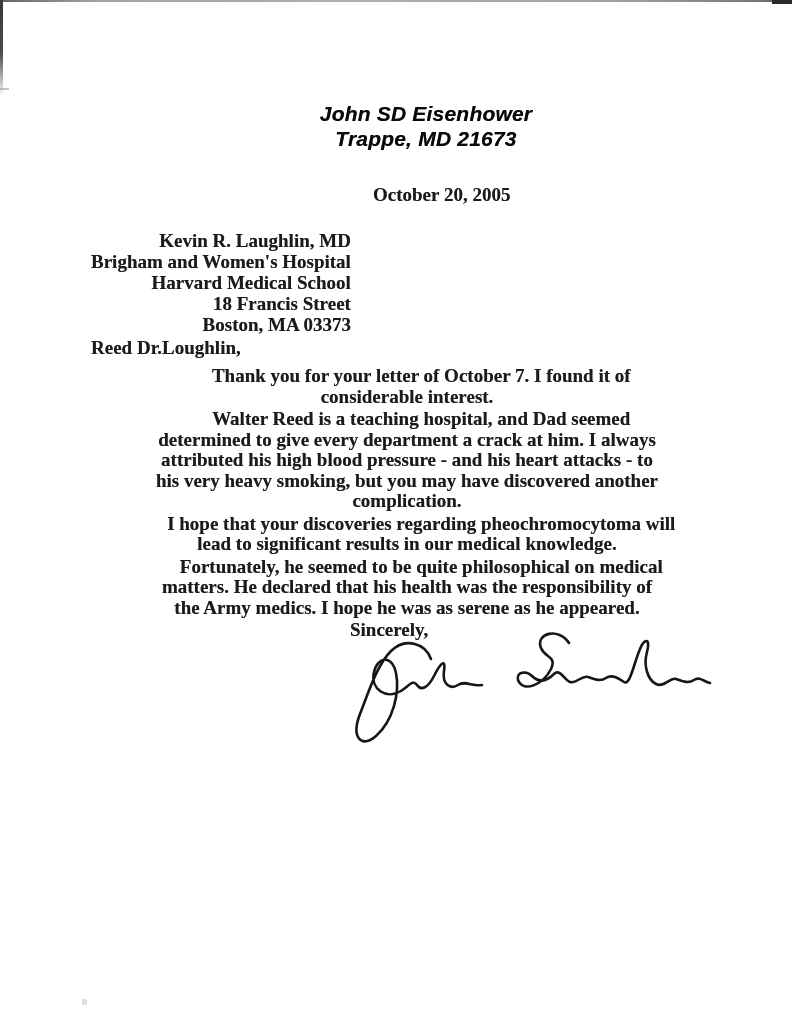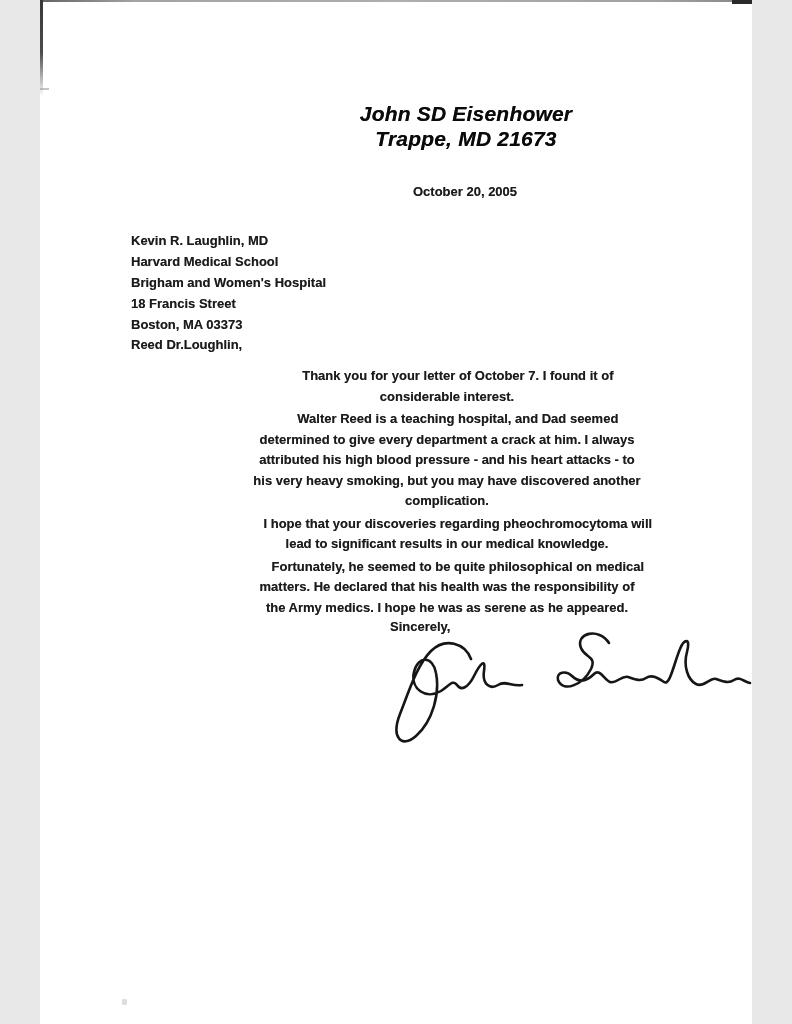--- a/index.html
+++ b/index.html
@@ -1,20 +1,20 @@
 <!DOCTYPE html>
 <html><head>
 <meta charset="utf-8">
 <style>
   * { box-sizing: border-box; }
   html, body { margin: 0; padding: 0; background: #e8e8e8; }
 
   .page {
     position: relative;
-    width: 712px;
+    width: 792px;
     height: 1024px;
     margin: 0 auto;
     background: #ffffff;
     overflow: hidden;
   }
 
   
   .artifact { position: absolute; pointer-events: none; }
   .top-edge-line {
     top: 0; left: 0; width: 792px; height: 2px;
@@ -41,28 +41,28 @@
     font-size: 21px;
     line-height: 25px;
     color: #0a0a0a;
     letter-spacing: .2px;
     white-space: nowrap;
     text-shadow: 0 0 .6px rgba(0,0,0,.7);
   }
 
   
   .tw {
-    font-family: Liberation Sans, sans-serif;
+    font-family: Liberation Serif, serif;
     font-weight: 700;
-    font-size: 13px;
+    font-size: 19px;
     color: #1b1b1b;
     text-shadow: 0 0 .5px rgba(15,15,15,.55);
   }
   .date       { position: absolute; left: 373px; top: 184px; white-space: nowrap; }
-  .recipient  { position: absolute; left: 91px;  top: 230px; line-height: 21px; }
+  .recipient  { position: absolute; left: 91px;  top: 230px; line-height: 21px; text-align: right; }
   .salutation { position: absolute; left: 91px;  top: 337px; white-space: nowrap; }
   .letter-body{ position: absolute; left: 91px;  top: 366px; width: 632px; line-height: 20.5px; }
   .letter-body p { margin: 0 0 2px 0; white-space: pre-wrap; text-align: center; }
   .closing    { position: absolute; left: 350px; top: 619px; white-space: nowrap; }
 
   
   .signature { position: absolute; left: 333px; top: 627px; width: 384px; height: 124px; }
   .signature svg { display: block; width: 100%; height: 100%; }
   .sig-stroke { fill: none; stroke: #161616; stroke-width: 2.6; stroke-linecap: round; stroke-linejoin: round; }
 </style>
@@ -79,22 +79,22 @@
 
   <header class="sender">
     <div>John SD Eisenhower</div>
     <div>Trappe, MD 21673</div>
   </header>
 
   <div class="tw date">October 20, 2005</div>
 
   <div class="tw recipient">
     <div>Kevin R. Laughlin, MD</div>
+    <div>Brigham and Women's Hospital</div>
     <div>Harvard Medical School</div>
-    <div>Brigham and Women's Hospital</div>
     <div>18 Francis Street</div>
     <div>Boston, MA 03373</div>
   </div>
 
   <div class="tw salutation">Reed Dr.Loughlin,</div>
 
   <div class="tw letter-body">
     <p>      Thank you for your letter of October 7. I found it of
 considerable interest.</p>
     <p>      Walter Reed is a teaching hospital, and Dad seemed

